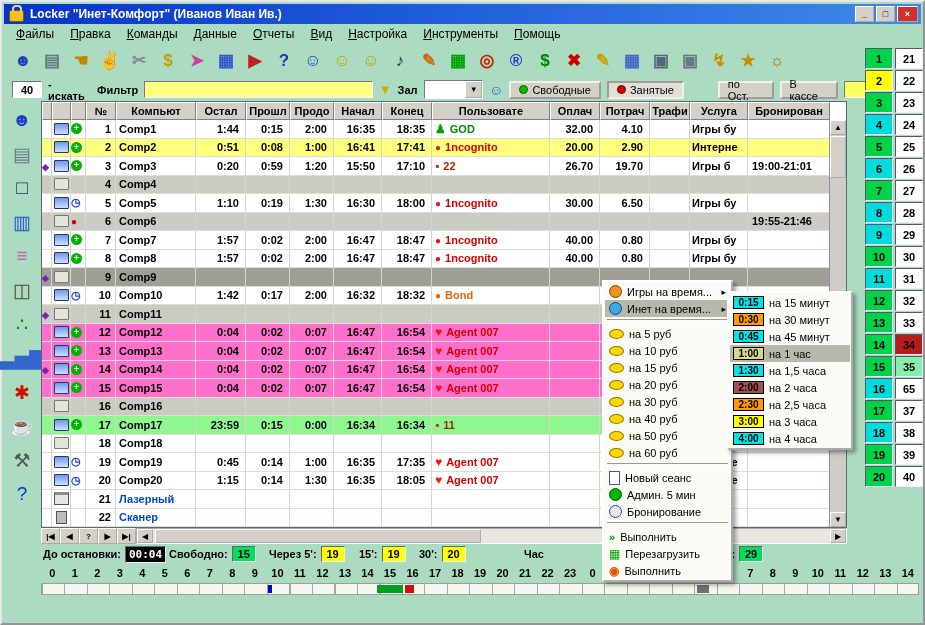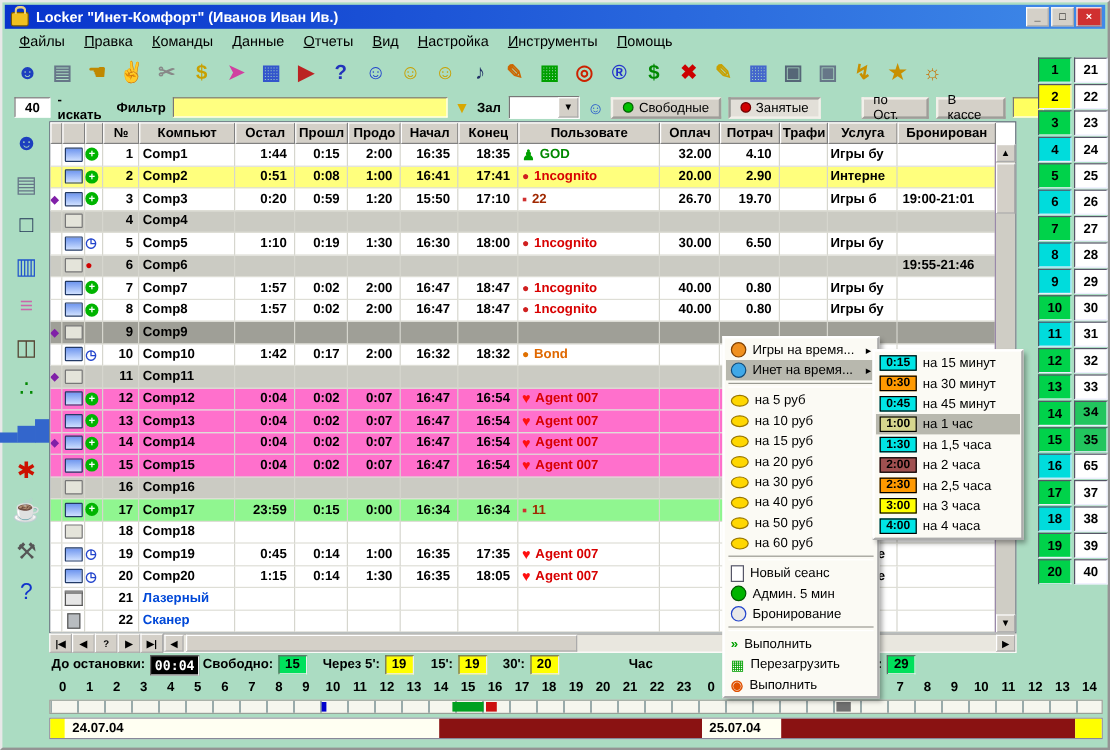--- a/index.html
+++ b/index.html
@@ -1009,28 +1009,20 @@
       <span class="hour">14</span>
   </div>
 
   <div class="ruler">
     <span class="mark" style="left: 25.8%; width: 4px; background: rgb(0, 0, 204);"></span>
       <span class="mark" style="left: 38.2%; width: 26px; background: rgb(0, 160, 32);"></span>
       <span class="mark" style="left: 41.4%; width: 9px; background: rgb(204, 16, 16);"></span>
       <span class="mark" style="left: 74.8%; width: 12px; background: rgb(112, 112, 112);"></span>
   </div>
 
-  <div class="datebar">
-    <span class="dseg" style="width: 1.4%; background: rgb(255, 255, 0);"></span>
-      <span class="dseg" style="width: 35.6%; background: rgb(255, 255, 242);">24.07.04</span>
-      <span class="dseg" style="width: 25%; background: rgb(138, 18, 18);"></span>
-      <span class="dseg" style="width: 7.5%; background: rgb(255, 255, 242);">25.07.04</span>
-      <span class="dseg" style="width: 28%; background: rgb(138, 18, 18);"></span>
-      <span class="dseg" style="width: 2.5%; background: rgb(255, 255, 0);"></span>
-  </div>
 
   <div class="rpanel">
     <div class="rcol">
       <div class="rcell" style="background: rgb(0, 210, 74);">
           <span>1</span>
         </div>
         <div class="rcell" style="background: rgb(255, 255, 0);">
           <span>2</span>
         </div>
         <div class="rcell" style="background: rgb(0, 210, 74);">
@@ -1121,24 +1113,24 @@
         </div>
         <div class="rcell" style="background: rgb(255, 255, 255); justify-content: center;">
           <span>31</span>
         </div>
         <div class="rcell" style="background: rgb(255, 255, 255);">
           <span>32</span>
         </div>
         <div class="rcell" style="background: rgb(255, 255, 255);">
           <span>33</span>
         </div>
-        <div class="rcell" style="background: #22c55e; font-family: Liberation Mono, monospace;">
+        <div class="rcell" style="background: #b91c1c;">
           <span>34</span>
         </div>
-        <div class="rcell" style="background: #22c55e;">
+        <div class="rcell" style="background: #86efac;">
           <span>35</span>
         </div>
         <div class="rcell" style="background: rgb(255, 255, 255);">
           <span>65</span>
         </div>
         <div class="rcell" style="background: rgb(255, 255, 255);">
           <span>37</span>
         </div>
         <div class="rcell" style="background: rgb(255, 255, 255);">
           <span>38</span>

